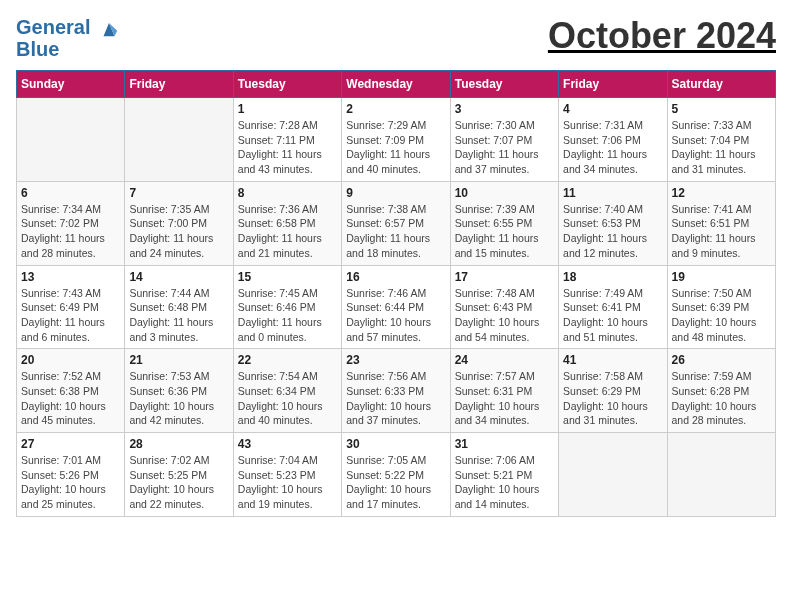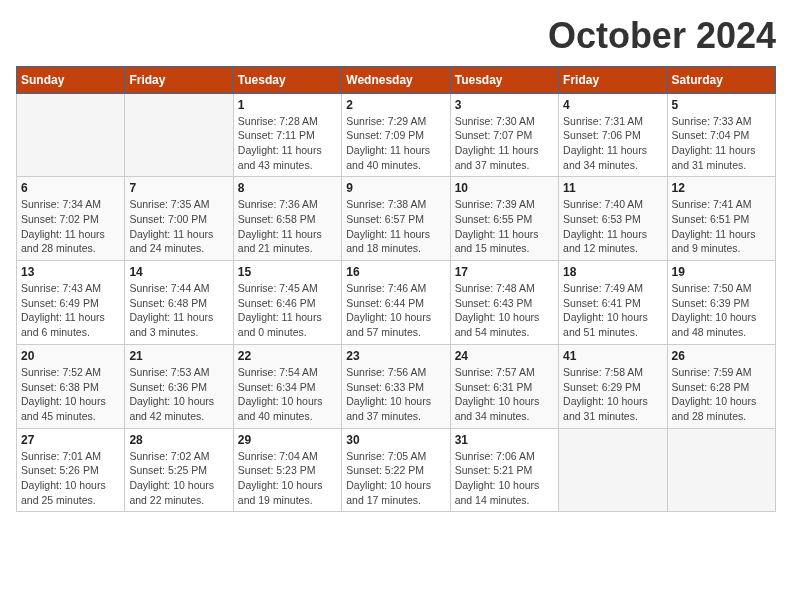--- a/index.html
+++ b/index.html
@@ -15,38 +15,39 @@
       align-items: flex-start;
       justify-content: space-between;
       margin-bottom: 10px;
     }
     .logo {
       display: flex;
       align-items: center;
     }
     .title-block {
       text-align: right;
+      text-decoration: underline;
     }
     .month-title {
       font-size: 36px;
       font-weight: bold;
       color: #333;
       line-height: 1.1;
     }
     .location {
       font-size: 16px;
       color: #555;
     }
     table {
       width: 100%;
       border-collapse: collapse;
       font-size: 11px;
     }
     thead tr th {
-      background-color: #c2410c;
+      background-color: #be185d;
       color: #fff;
       padding: 6px 4px;
       text-align: left;
       font-size: 12px;
       font-weight: bold;
       border: 1px solid #2e6da4;
     }
     tbody tr td {
       border: 1px solid #ccc;
       vertical-align: top;
@@ -72,20 +73,28 @@
     .empty-cell {
       background: #f5f5f5 !important;
     }
   </style>
 </head>
 <body>
 
 <div class="header">
   <div class="logo">
     <div>
+      <div style="font-size:20px;font-weight:bold;color:#333;line-height:1.1;">
+        <span style="color:#2e6da4;">General</span>
+        <svg style="width:22px;height:18px;display:inline-block;vertical-align:middle;margin-left:2px;" viewBox="0 0 40 30">
+          <polygon points="10,28 20,4 30,28" fill="#2e6da4"></polygon>
+          <polygon points="20,4 35,18 30,28" fill="#5b9bd5"></polygon>
+        </svg>
+      </div>
+      <div style="font-size:20px;font-weight:bold;color:#2e6da4;line-height:1.1;">Blue</div>
     </div>
   </div>
   <div class="title-block">
     <div class="month-title">October 2024</div>
   </div>
 </div>
 
 <table>
   <thead>
     <tr>
@@ -216,21 +225,21 @@
       <tr>
         <td>
           <div class="day-number">27</div>
           <div class="day-detail">Sunrise: 7:01 AM<br>Sunset: 5:26 PM<br>Daylight: 10 hours and 25 minutes.</div>
         </td>
         <td>
           <div class="day-number">28</div>
           <div class="day-detail">Sunrise: 7:02 AM<br>Sunset: 5:25 PM<br>Daylight: 10 hours and 22 minutes.</div>
         </td>
         <td>
-          <div class="day-number">29</div>
+          <div class="day-number">43</div>
           <div class="day-detail">Sunrise: 7:04 AM<br>Sunset: 5:23 PM<br>Daylight: 10 hours and 19 minutes.</div>
         </td>
         <td>
           <div class="day-number">30</div>
           <div class="day-detail">Sunrise: 7:05 AM<br>Sunset: 5:22 PM<br>Daylight: 10 hours and 17 minutes.</div>
         </td>
         <td>
           <div class="day-number">31</div>
           <div class="day-detail">Sunrise: 7:06 AM<br>Sunset: 5:21 PM<br>Daylight: 10 hours and 14 minutes.</div>
         </td>

